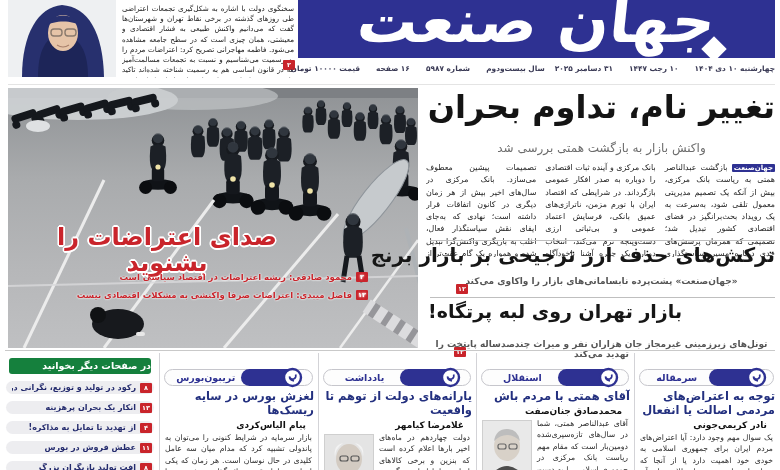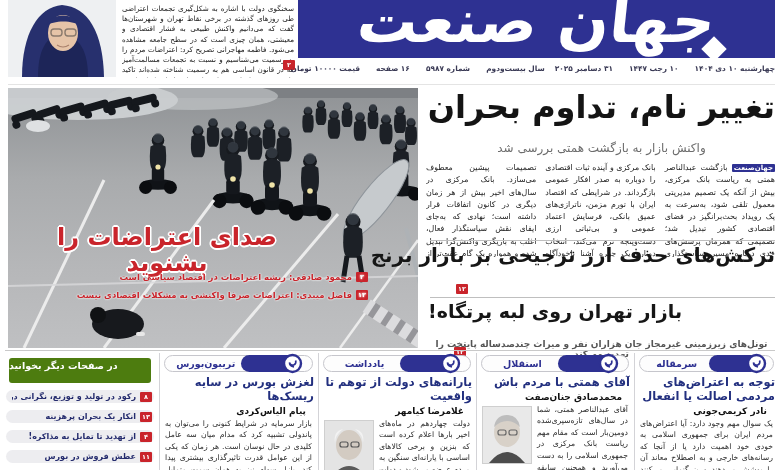--- a/index.html
+++ b/index.html
@@ -39,28 +39,28 @@
   .lead-body{left:426px;top:162px;width:349px;height:95px;display:flex;gap:9px;
              font-size:7.9px;line-height:1.55;text-align:justify;color:#222;overflow:hidden;}
   .lead-body>div{flex:1;}
   .leadin{background:#2e3192;color:#fff;font-size:7px;font-weight:bold;padding:0 2px;border-radius:1px;}
   .h2{left:428px;top:243px;width:347px;text-align:center;font-size:20px;font-weight:bold;color:#161616;white-space:nowrap;}
   .h3{left:428px;top:300px;width:347px;text-align:left;font-size:19px;font-weight:bold;color:#161616;white-space:nowrap;}
   .subrow{left:428px;width:347px;text-align:center;font-size:9px;color:#555;font-weight:bold;}
   
   .vsep{width:1px;background:#d3d3d7;top:353px;height:117px;}
   .otherpages{left:5px;top:353px;width:150px;}
-  .op-head{margin:5px 4px 7px;height:25px;background:#4d7c0f;border-radius:3px;color:#fff;
-           font-size:9.5px;font-weight:bold;text-align:left;line-height:16px;}
+  .op-head{margin:5px 4px 7px;height:16px;background:#15803d;border-radius:3px;color:#fff;
+           font-size:9.5px;font-weight:bold;text-align:right;line-height:16px;}
   .op-item{display:flex;align-items:center;gap:4px;direction:rtl;background:#ededf0;border-radius:7px;
            height:13px;margin:0 1px 7px;padding:0 2px 0 6px;}
   .op-item .pgbox{flex:none;}
   .op-label{color:#252c6e;font-size:8px;font-weight:bold;white-space:nowrap;overflow:hidden;}
   .col{top:353px;height:117px;overflow:hidden;}
-  .sec{position:relative;height:17px;margin:2px 1px 4px;}
+  .sec{position:relative;height:17px;margin:16px 1px 4px;}
   .sec-outline{position:absolute;inset:0;border:1px solid #c6c6cc;border-radius:9px;background:#fdfdfd;}
   .sec-navy{position:absolute;left:52%;width:37%;top:0;height:17px;background:#2e3192;border-radius:9px;}
   .sec-circle{position:absolute;left:79%;top:-2px;width:21px;height:21px;}
   .sec-title{position:absolute;left:6%;width:44%;top:0;line-height:17px;text-align:center;
              color:#2e3192;font-weight:bold;font-size:9.5px;white-space:nowrap;}
   .col-head{color:#23307f;font-weight:bold;font-size:11.5px;line-height:1.2;margin:1px 0 2px;}
   .col-author{font-weight:bold;font-size:9px;color:#111;padding-right:8px;margin-bottom:2px;}
   .col-body{font-size:7.7px;line-height:1.5;text-align:justify;color:#2b2b2b;padding:0 2px;}
   .portrait{float:left;width:48px;height:56px;margin:2px 5px 2px 0;border:1px solid #cfcfcf;background:#ececec;}
 </style>
@@ -232,20 +232,21 @@
   <div class="abs lead-sub">واکنش بازار به بازگشت همتی بررسی شد</div>
   <div class="abs lead-body">
     <div><span class="leadin">جهان‌صنعت</span> <span>بازگشت عبدالناصر همتی به ریاست بانک مرکزی، بیش از آنکه یک تصمیم مدیریتی معمول تلقی شود، به‌سرعت به یک رویداد بحث‌برانگیز در فضای اقتصادی کشور تبدیل شد؛ تصمیمی که همزمان پرسش‌های جدی درباره مسیر سیاستگذاری پولی، استقلال</span></div>
     <div>بانک مرکزی و آینده ثبات اقتصادی را دوباره به صدر افکار عمومی بازگرداند. در شرایطی که اقتصاد ایران با تورم مزمن، ناترازی‌های عمیق بانکی، فرسایش اعتماد عمومی و بی‌ثباتی ارزی دست‌وپنجه نرم می‌کند، انتخاب دوباره یک چهره آشنا ناخودآگاه نگاه‌ها را به کارنامه گذشته و پیامدهای</div>
     <div><span>تصمیمات پیشین معطوف می‌سازد. بانک مرکزی در سال‌های اخیر بیش از هر زمان دیگری در کانون اتفاقات قرار داشته است؛ نهادی که به‌جای ایفای نقش سیاستگذار فعال، اغلب به بازیگری واکنش‌گرا تبدیل شده و همواره یک گام عقب‌تر از تحولات اقتصادی برداشته است.</span> </div>
   </div>
 
   <div class="abs rule" style="left:430px;width:345px;top:240px;background:#bfbfbf;"></div>
   <div class="abs h2">ترکش‌های حذف ارز ترجیحی بر بازار برنج</div>
   <div class="abs subrow" style="top:276px;">
+    <span>«جهان‌صنعت» پشت‌پرده نابسامانی‌های بازار را واکاوی می‌کند</span>
     <span class="pgbox" style="position:absolute;left:28px;top:8px;">۱۲</span>
   </div>
   <div class="abs rule" style="left:430px;width:345px;top:297px;background:#bfbfbf;"></div>
   <div class="abs h3">بازار تهران روی لبه پرتگاه!</div>
   <div class="abs subrow" style="top:339px;">
     <span>تونل‌های زیرزمینی غیرمجاز جان هزاران نفر و میراث چندصدساله پایتخت را تهدید می‌کند</span>
     <span class="pgbox" style="position:absolute;left:26px;top:8px;">۱۳</span>
   </div>
 
   <div class="abs rule" style="left:5px;width:770px;top:350px;background:#c9c9c9;"></div>

